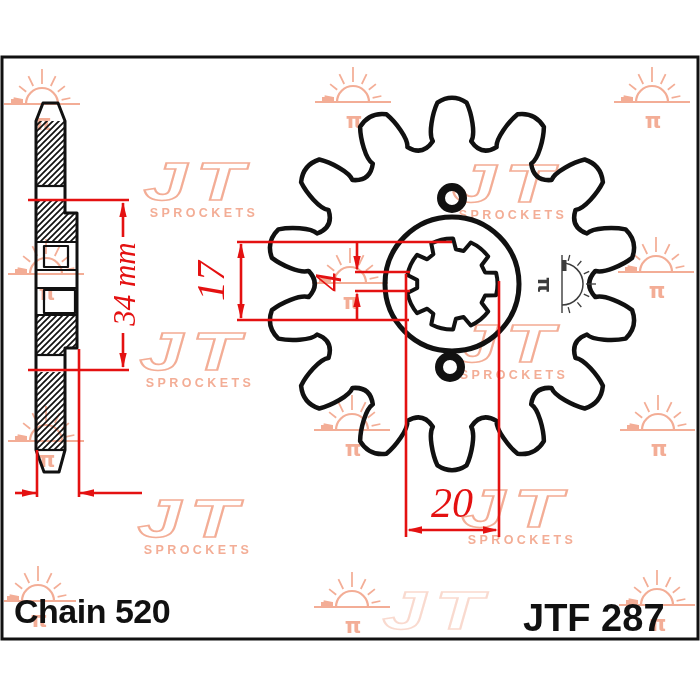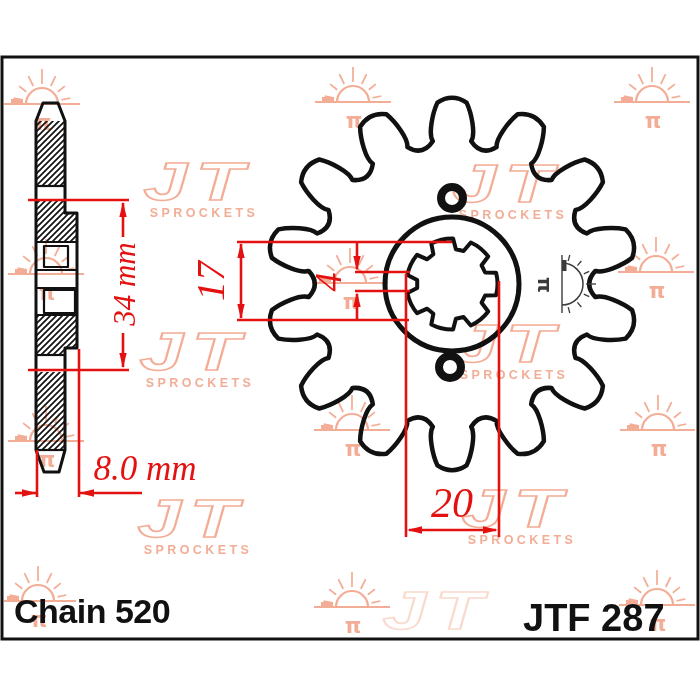--- a/index.html
+++ b/index.html
@@ -287,14 +287,13 @@
       </g>
     </svg>
 
   <div class="lbl title-lbl chain-lbl">Chain 520</div>
   <div class="lbl title-lbl part-lbl">JTF 287</div>
 
   <div class="lbl dim-lbl rot dim-34">34 mm</div>
   <div class="lbl dim-lbl rot dim-17">17</div>
   <div class="lbl dim-lbl rot dim-4">4</div>
   <div class="lbl dim-lbl dim-20">20</div>
-  <div class="lbl dim-lbl dim-80">8.0 mm</div>
 </div>
 
 </body></html>

